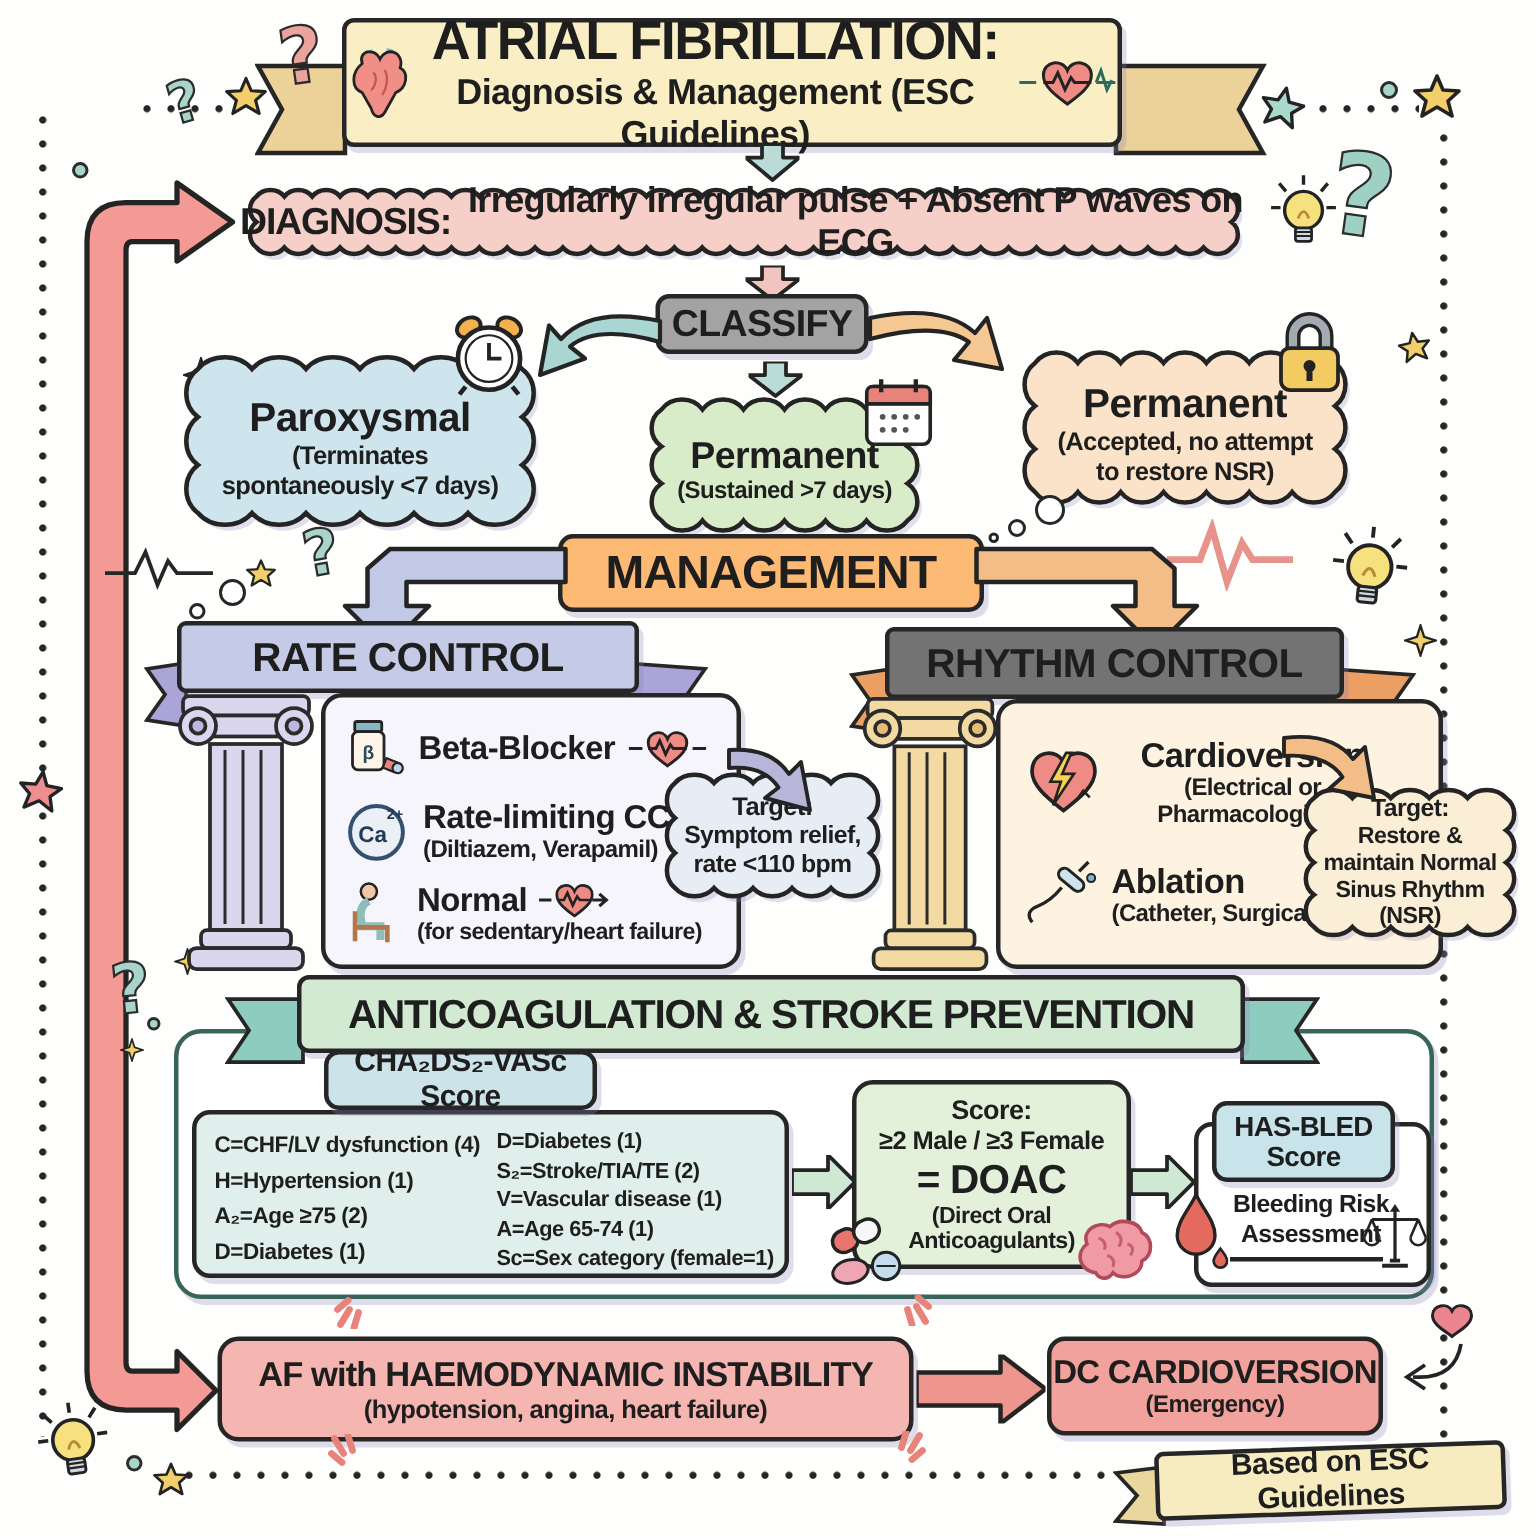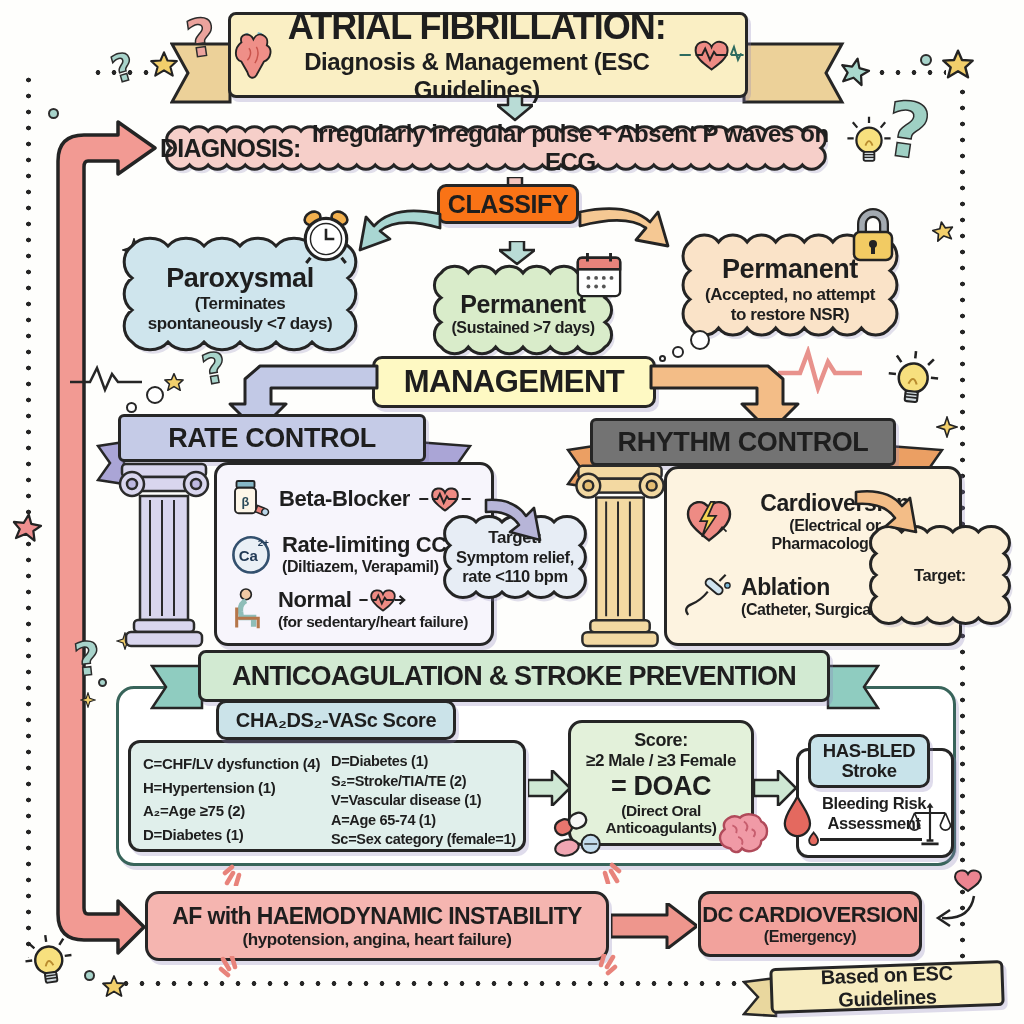--- a/index.html
+++ b/index.html
@@ -73,21 +73,21 @@
       </svg>
     <div class="cc" style="flex-direction:row;gap:8px">
       <span class="bb" style="font-size:25px;letter-spacing:-.8px">DIAGNOSIS:</span>
       <span class="bb" style="font-size:24px">Irregularly irregular pulse + Absent P waves on ECG</span>
     </div>
   </div>
   <svg class="abs lay2" style="left:497px;top:177px" width="36" height="25" viewBox="0 0 36 25">
     <polygon points="11,0 25,0 25,9 36,9 18,23 0,9 11,9" fill="#f2c4bf" stroke="#242424" stroke-width="2.5" stroke-linejoin="round"></polygon>
   </svg>
 
-  <div class="box lay2 ctr" style="left:437px;top:184px;width:142px;height:40px;background:#f97316;border-radius:9px">
+  <div class="box lay2 ctr" style="left:437px;top:196px;width:142px;height:40px;background:#a3a3a3;border-radius:9px">
     <span class="bb" style="font-size:25px">CLASSIFY</span>
   </div>
   <svg class="abs lay2" style="left:499px;top:241px" width="36" height="25" viewBox="0 0 36 25">
     <polygon points="11,0 25,0 25,9 36,9 18,23 0,9 11,9" fill="#b9dcd6" stroke="#242424" stroke-width="2.5" stroke-linejoin="round"></polygon>
   </svg>
   <svg class="abs lay2" style="left:348px;top:198px" width="95" height="62" viewBox="0 0 95 62">
     <path d="M92,16 Q46,6 26,28 L18,19 L12,52 L42,41 L32,33 Q50,18 92,30 Z" fill="#a9d6d2" stroke="#242424" stroke-width="2.8" stroke-linejoin="round"></path>
   </svg>
   <svg class="abs lay2" style="left:576px;top:196px" width="104" height="60" viewBox="0 0 104 60">
     <path d="M4,16 Q52,6 74,26 L82,16 L92,50 L60,44 L70,32 Q50,18 4,30 Z" fill="#f5c893" stroke="#242424" stroke-width="2.8" stroke-linejoin="round"></path>
@@ -154,21 +154,21 @@
     <path d="M16 24 v-8 a11 11 0 0 1 22 0 v8" fill="none" stroke="#232323" stroke-width="10" stroke-linecap="round"></path>
     <path d="M16 24 v-8 a11 11 0 0 1 22 0 v8" fill="none" stroke="#a3aab1" stroke-width="5.5" stroke-linecap="round"></path>
     <rect x="8" y="24" width="38" height="28" rx="6" fill="#f2cb63" stroke="#232323" stroke-width="2.5"></rect>
     <circle cx="27" cy="36" r="4" fill="#232323"></circle>
       <rect x="25" y="38" width="4" height="8" fill="#232323"></rect>
   </svg>
   <div class="bub" style="left:690px;top:330px;width:20px;height:20px"></div>
   <div class="bub" style="left:672px;top:346px;width:12px;height:12px"></div>
   <div class="bub" style="left:659px;top:355px;width:7px;height:7px"></div>
 
-  <div class="box lay2 ctr" style="left:372px;top:356px;width:284px;height:52px;background:#fef9c3;border-radius:10px">
+  <div class="box lay2 ctr" style="left:372px;top:356px;width:284px;height:52px;background:#fdba74;border-radius:10px">
     <span class="bb" style="font-size:31px;letter-spacing:-.5px">MANAGEMENT</span>
   </div>
   <svg class="abs lay2" style="left:225px;top:360px" width="155" height="76" viewBox="0 0 155 76">
     <polygon points="152,6 35,6 20,19 20,44 5,44 33,72 61,44 46,44 46,28 152,28" fill="#c2c9e6" stroke="#242424" stroke-width="3" stroke-linejoin="round"></polygon>
   </svg>
   <svg class="abs lay2" style="left:648px;top:360px" width="155" height="76" viewBox="0 0 155 76">
     <polygon points="3,6 120,6 135,19 135,44 150,44 122,72 94,44 109,44 109,28 3,28" fill="#f3bd87" stroke="#242424" stroke-width="3" stroke-linejoin="round"></polygon>
   </svg>
 
   <svg class="fold" style="left:96px;top:440px" width="30" height="46">
@@ -310,34 +310,35 @@
   <svg class="abs lay3" style="left:852px;top:486px" width="66" height="50" viewBox="0 0 66 50">
     <path d="M4,6 Q36,2 50,20 L58,12 L64,46 L34,40 L43,32 Q32,16 4,18 Z" fill="#f3bd87" stroke="#242424" stroke-width="2.6" stroke-linejoin="round"></path>
   </svg>
   <div class="cloud" style="left:862px;top:518px;width:156px;height:114px">
       <svg width="156" height="114" class="cloud-svg">
         <path d="M 14 14 a 15.9 13.3 0 0 1 25.60 0 a 15.9 13.3 0 0 1 25.60 0 a 15.9 13.3 0 0 1 25.60 0 a 15.9 13.3 0 0 1 25.60 0 a 15.9 13.3 0 0 1 25.60 0 a 13.3 13.3 0 0 1 0 21.50 a 13.3 13.3 0 0 1 0 21.50 a 13.3 13.3 0 0 1 0 21.50 a 13.3 13.3 0 0 1 0 21.50 a 15.9 13.3 0 0 1 -25.60 0 a 15.9 13.3 0 0 1 -25.60 0 a 15.9 13.3 0 0 1 -25.60 0 a 15.9 13.3 0 0 1 -25.60 0 a 15.9 13.3 0 0 1 -25.60 0 a 13.3 13.3 0 0 1 0 -21.50 a 13.3 13.3 0 0 1 0 -21.50 a 13.3 13.3 0 0 1 0 -21.50 a 13.3 13.3 0 0 1 0 -21.50 Z" transform="translate(3,4)" fill="rgba(140,130,185,0.25)"></path>
         <path d="M 14 14 a 15.9 13.3 0 0 1 25.60 0 a 15.9 13.3 0 0 1 25.60 0 a 15.9 13.3 0 0 1 25.60 0 a 15.9 13.3 0 0 1 25.60 0 a 15.9 13.3 0 0 1 25.60 0 a 13.3 13.3 0 0 1 0 21.50 a 13.3 13.3 0 0 1 0 21.50 a 13.3 13.3 0 0 1 0 21.50 a 13.3 13.3 0 0 1 0 21.50 a 15.9 13.3 0 0 1 -25.60 0 a 15.9 13.3 0 0 1 -25.60 0 a 15.9 13.3 0 0 1 -25.60 0 a 15.9 13.3 0 0 1 -25.60 0 a 15.9 13.3 0 0 1 -25.60 0 a 13.3 13.3 0 0 1 0 -21.50 a 13.3 13.3 0 0 1 0 -21.50 a 13.3 13.3 0 0 1 0 -21.50 a 13.3 13.3 0 0 1 0 -21.50 Z" fill="#fbeed6" stroke="#242424" stroke-width="3"></path>
       </svg>
     <div class="cc" style="padding:12px 16px">
       <div class="bb" style="font-size:16.5px">Target:</div>
+      <div class="bb" style="font-size:15.5px;line-height:1.15">Restore &amp; maintain Normal Sinus Rhythm (NSR)</div>
     </div>
   </div>
 
   <div class="box" style="left:116px;top:686px;width:840px;height:180px;background:#fff;border-color:#38645a;border-width:3.5px;border-radius:18px;z-index:1"></div>
   <svg class="fold" style="left:150px;top:664px;z-index:2" width="54" height="46">
     <polygon points="52,2 2,2 16,23 2,44 52,44" fill="#8fccc0" stroke="#262626" stroke-width="2.5"></polygon>
   </svg>
   <svg class="fold" style="left:826px;top:664px;z-index:2" width="54" height="46">
     <polygon points="2,2 52,2 38,23 52,44 2,44" fill="#8fccc0" stroke="#262626" stroke-width="2.5"></polygon>
   </svg>
   <div class="box ctr" style="left:198px;top:650px;width:632px;height:52px;background:#d2ead2;border-radius:8px;z-index:3">
     <span class="bb" style="font-size:27px;letter-spacing:-.8px">ANTICOAGULATION &amp; STROKE PREVENTION</span>
   </div>
-  <div class="box ctr" style="left:216px;top:700px;width:240px;height:40px;background:#cbe3e9;border-radius:10px;z-index:4">
+  <div class="box ctr" style="left:216px;top:700px;width:182px;height:40px;background:#cbe3e9;border-radius:10px;z-index:4">
     <span class="bb" style="font-size:20px">CHA₂DS₂-VASc Score</span>
   </div>
   <div class="box" style="left:128px;top:740px;width:398px;height:112px;background:#e0efeb;border-radius:12px;z-index:3">
     <div class="abs bb" style="left:12px;top:9px;width:186px;font-size:15px;line-height:23.5px;letter-spacing:-.3px">
       <div>C=CHF/LV dysfunction (4)</div>
       <div>H=Hypertension (1)</div>
       <div>A₂=Age ≥75 (2)</div>
       <div>D=Diabetes (1)</div>
     </div>
     <div class="abs bb" style="left:200px;top:9px;width:192px;font-size:14.5px;line-height:19.5px;letter-spacing:-.3px">
@@ -368,21 +369,21 @@
   </svg>
   <svg class="abs" style="left:712px;top:810px;z-index:5" width="60" height="50" viewBox="0 0 60 52">
     <path d="M18 40 C6 38 4 26 12 20 C8 10 20 4 28 8 C34 2 48 4 50 12 C58 16 58 28 50 32 C50 42 36 46 30 40 C26 46 20 44 18 40 Z" fill="#f09aa6" stroke="#b04a5a" stroke-width="2.5"></path>
     <path d="M20 16 q6 2 4 8 M32 12 q6 4 2 10 M40 20 q6 2 2 8 M26 28 q6 2 4 8" stroke="#c75e6e" stroke-width="2" fill="none"></path>
   </svg>
   <svg class="abs" style="left:754px;top:770px;z-index:3" width="42" height="36" viewBox="0 0 42 36">
     <polygon points="0,10 24,10 24,0 42,18 24,36 24,26 0,26" fill="#cfe8d4" stroke="#242424" stroke-width="2.5" stroke-linejoin="round"></polygon>
   </svg>
   <div class="box" style="left:796px;top:748px;width:158px;height:110px;background:#fff;border-radius:12px;z-index:3"></div>
   <div class="box ctr" style="left:808px;top:734px;width:122px;height:54px;background:#c8e3ea;border-radius:10px;z-index:4">
-    <span class="bb" style="font-size:18.5px;line-height:1.1;max-width:100px;text-align:center">HAS-BLED Stroke</span>
+    <span class="bb" style="font-size:18.5px;line-height:1.1;max-width:100px;text-align:center">HAS-BLED Score</span>
   </div>
   <div class="abs ctr bb" style="left:806px;top:794px;width:136px;font-size:16.5px;line-height:1.2;z-index:4">Bleeding Risk Assessment</div>
   <div class="abs" style="left:820px;top:838px;width:102px;height:3px;background:#242424;z-index:4"></div>
   <svg class="abs" style="left:783px;top:790px;z-index:5" width="36" height="58" viewBox="0 0 40 58">
     <path d="M16 4 C22 16 30 24 30 34 a14 14 0 0 1 -28 0 C2 24 10 16 16 4 Z" fill="#e4695f" stroke="#232323" stroke-width="2.5"></path>
     <path d="M34 44 c3 4 5 6 5 9 a5 5 0 0 1 -10 0 c0 -3 2 -5 5 -9 z" fill="#e4695f" stroke="#232323" stroke-width="2"></path>
   </svg>
   <svg class="abs" style="left:906px;top:798px;z-index:5" width="48" height="54" viewBox="0 0 56 56">
     <polygon points="28,2 24,8 32,8" fill="#232323"></polygon>
     <path d="M28 6 v40 M10 14 h36" stroke="#232323" stroke-width="2.5"></path>

